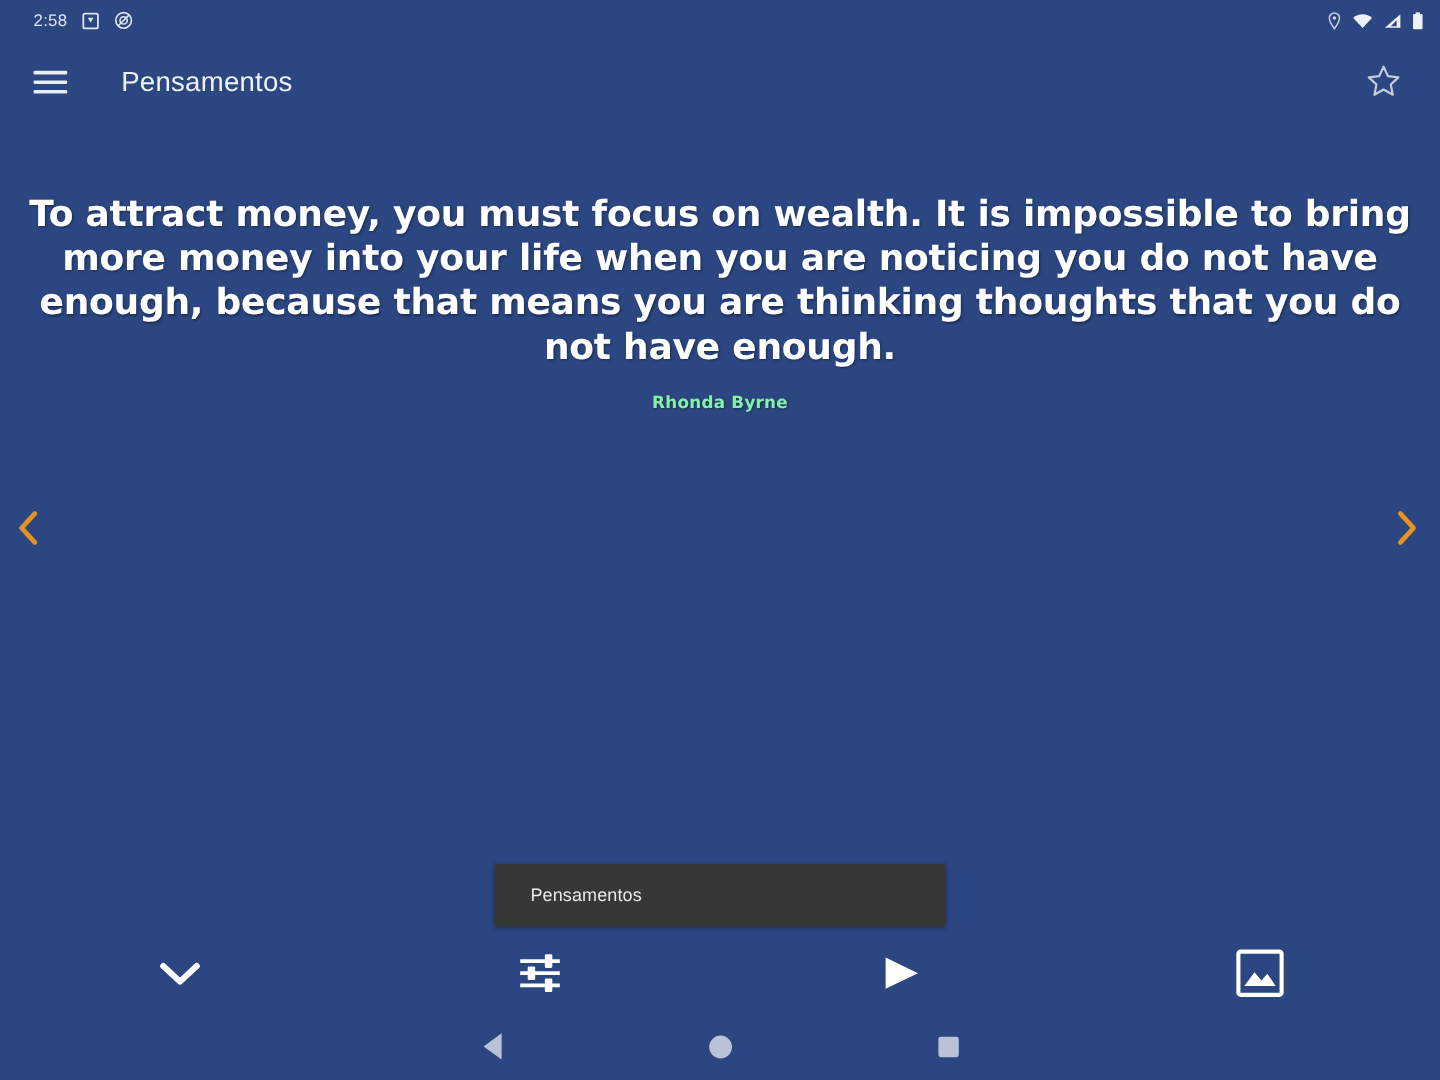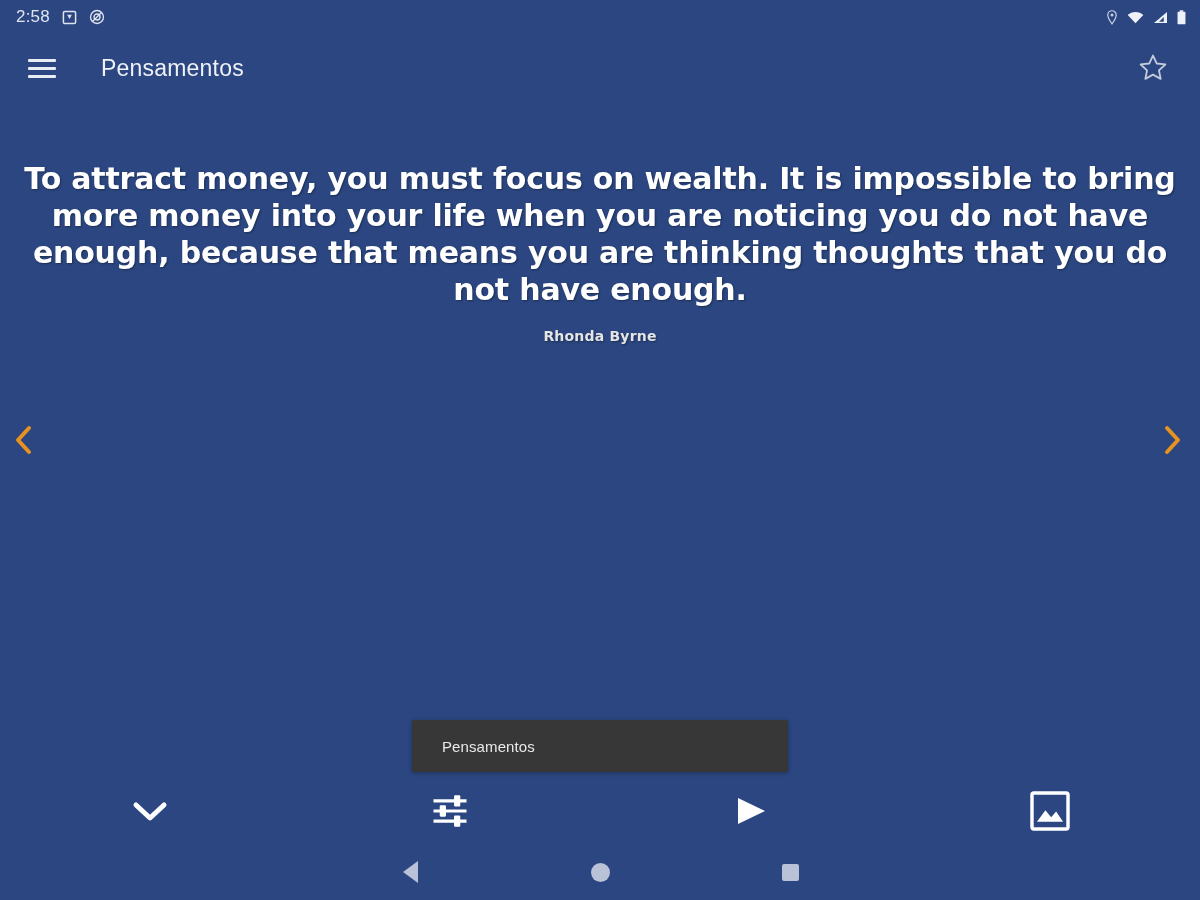--- a/index.html
+++ b/index.html
@@ -11,21 +11,21 @@
     position:relative;
   }
 
   
   .status-bar{
     position:absolute; top:0; left:0; width:1200px; height:34px;
     display:flex; align-items:center; justify-content:space-between;
     padding:0 14px 0 16px;
   }
   .status-left{ display:flex; align-items:center; gap:12px; }
-  .status-clock{ color:#dfe4ef; font-size:17px; letter-spacing:.2px; }
+  .status-clock{ color:#dfe4ef; font-size:14px; letter-spacing:.2px;margin-left:12px; }
   .status-right{ display:flex; align-items:center; gap:9px; }
   .sysicon{ display:block; }
 
   
   .app-bar{
     position:absolute; top:34px; left:0; width:1200px; height:68px;
     display:flex; align-items:center; padding:0 24px 0 28px;
   }
   .hamburger{
     width:30px; height:30px; display:flex; flex-direction:column;
@@ -48,21 +48,21 @@
     color:#ffffff;
     font-family:"DejaVu Sans", sans-serif;
     font-weight:bold;
     font-size:30px;
     line-height:37px;
     letter-spacing:-0.2px;
     text-shadow:1px 1px 2px rgba(0,0,0,.35);
   }
   .quote-author{
     margin-top:20px;
-    color:#e5e5e5;
+    color:#86efac;
     font-family:"DejaVu Sans", sans-serif;
     font-weight:bold;
     font-size:14px;
     letter-spacing:.2px;
     text-shadow:1px 1px 2px rgba(0,0,0,.35);
   }
 
   
   .nav-arrow{
     position:absolute; top:416px; width:48px; height:48px;

